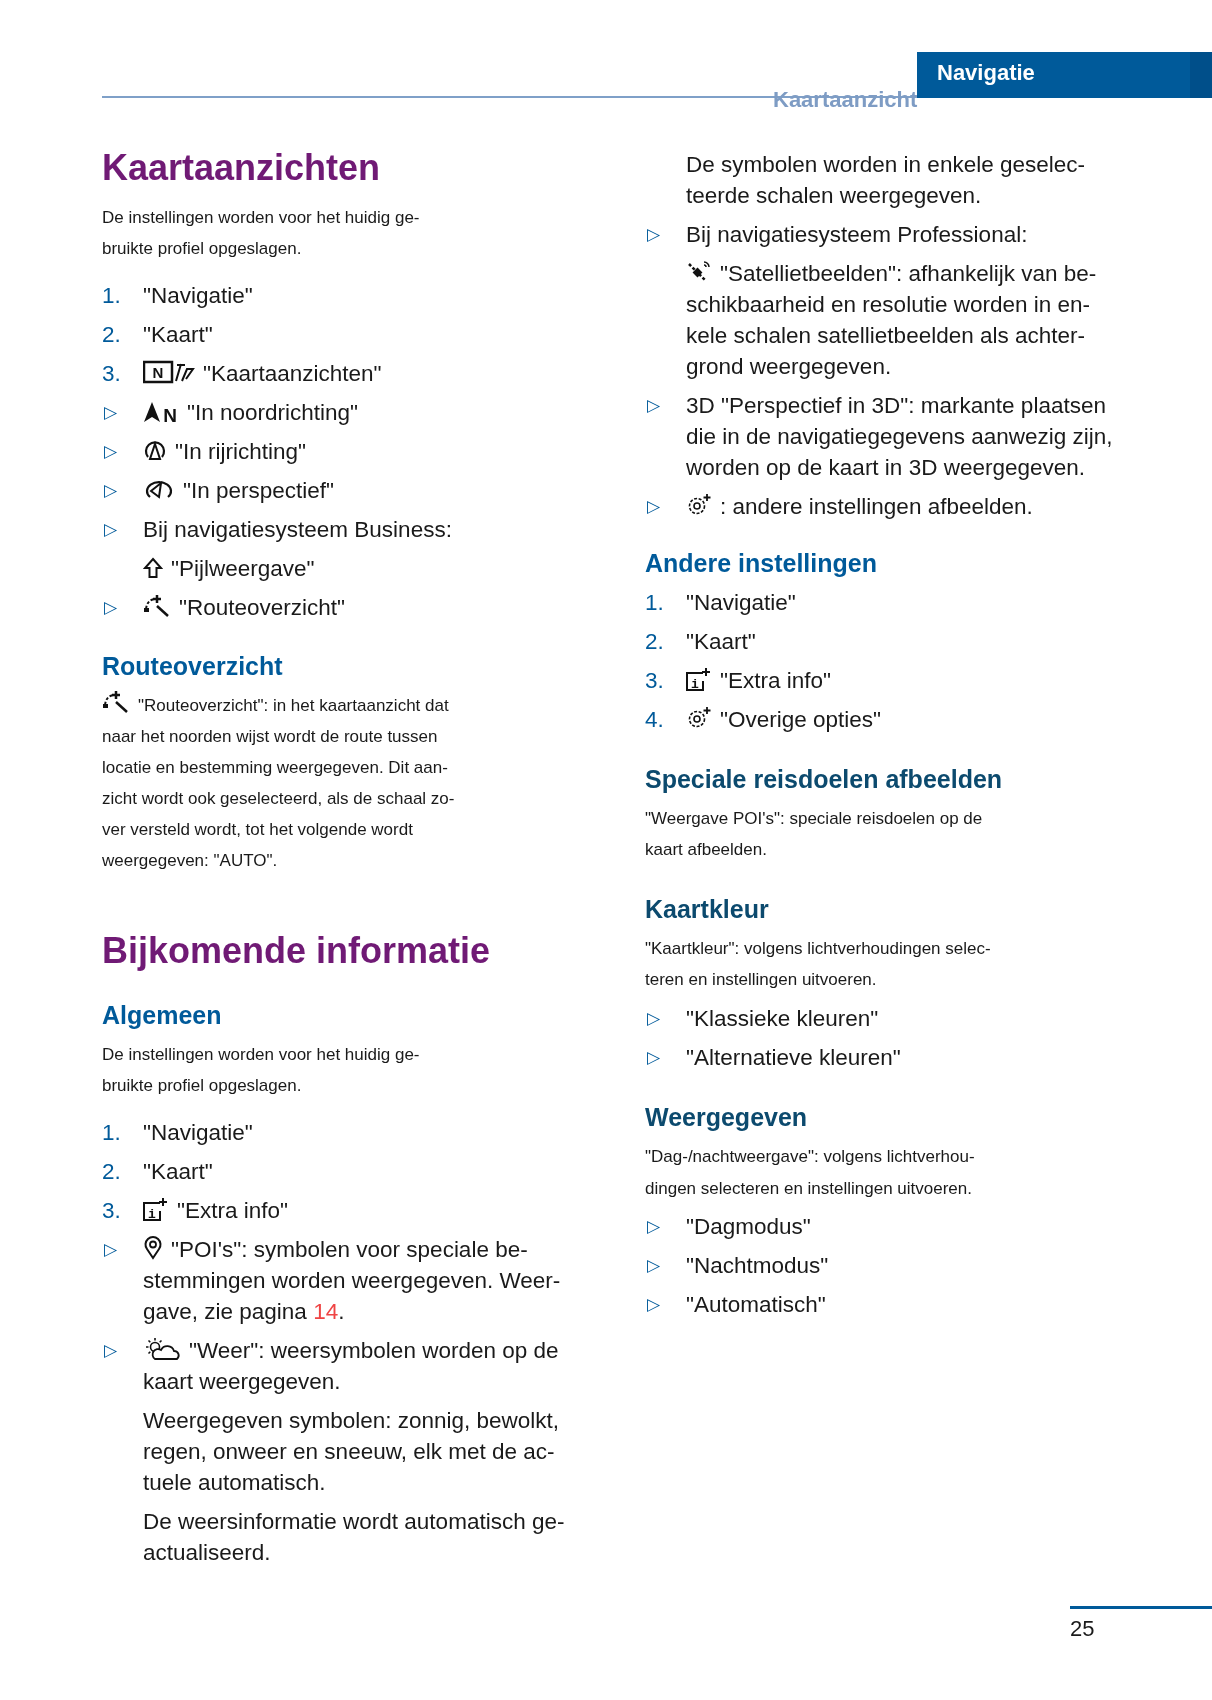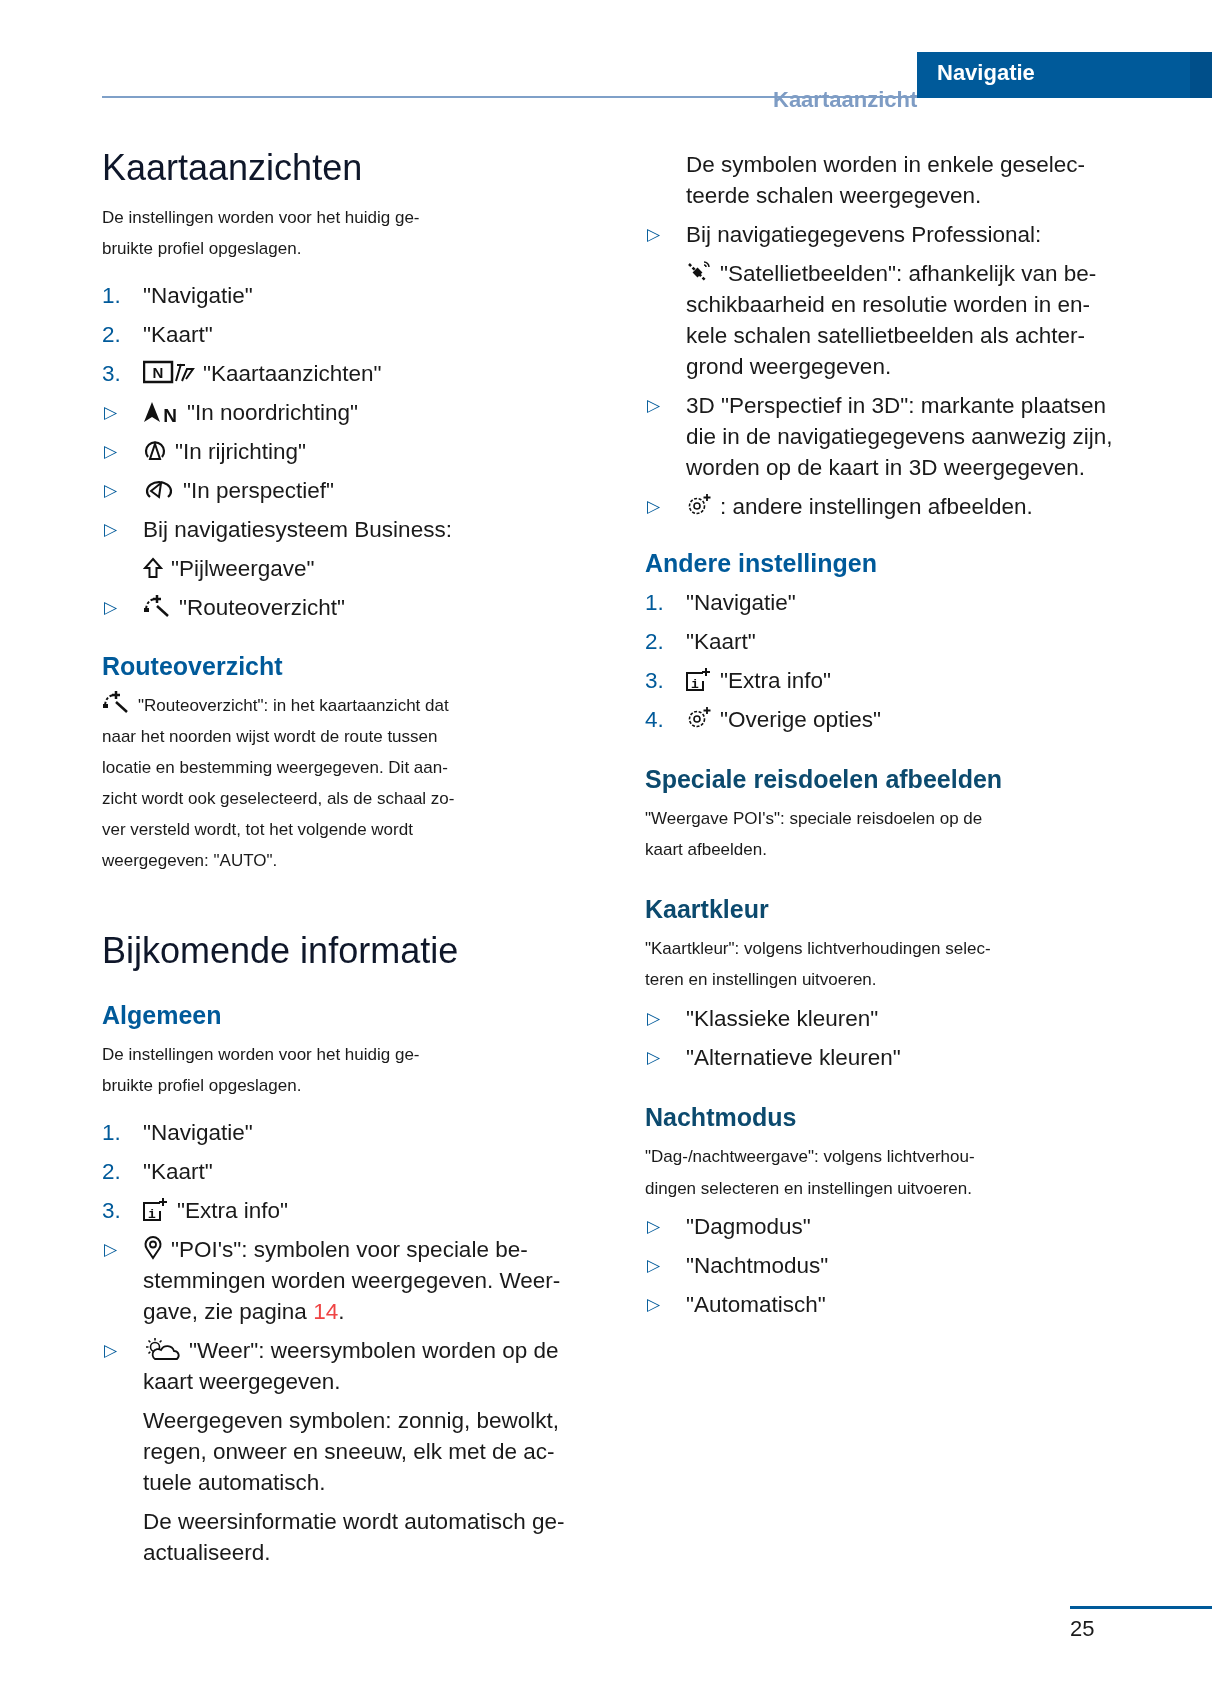--- a/index.html
+++ b/index.html
@@ -8,21 +8,21 @@
   .hdr-line { position: absolute; left: 102px; top: 96px; width: 1110px; height: 2px; background: #7fa0c8; }
   .hdr-sec { position: absolute; left: 773px; top: 60px; font-size: 22px; font-weight: bold; color: #7e9cc4; margin-top: 27px; }
   .hdr-box { position: absolute; left: 917px; top: 52px; width: 295px; height: 46px; background: #005a9a; }
   .hdr-box .ext { position: absolute; right: 0; top: 0; width: 22px; height: 46px; background: #004f8a; }
   .hdr-chap { position: absolute; left: 20px; top: 8px; font-size: 22px; font-weight: bold; color: #ffffff; }
 
   .col { position: absolute; top: 0; }
   .col-left { left: 102px; width: 500px; }
   .col-right { left: 645px; width: 520px; }
   .blk { position: absolute; left: 0; }
-  .h1 { font-size: 36px; font-weight: normal; color: #0f172a; line-height: 42px; }
+  .h1 { font-size: 36px; font-weight: bold; color: #701a75; line-height: 42px; }
   .h2 { font-size: 25px; font-weight: bold; color: #005a9a; line-height: 31px; }
   .h2.light { color: #0c4a6e; }
   .p { font-size: 17px; line-height: 31px; }
   .row { position: absolute; left: 0; font-size: 22.5px; line-height: 31px; white-space: nowrap; }
   .num { position: absolute; left: 0; color: #005a9a; }
   .tri { position: absolute; left: 2px; color: #005a9a; font-size: 17px; }
   .txt { position: absolute; left: 41px; }
   .ico { display: inline-block; vertical-align: -3px; margin-right: 8px; }
   .link { color: #ef4444; }
   .footer-line { position: absolute; left: 1070px; top: 1606px; width: 142px; height: 3px; background: #005a9a; }
@@ -200,21 +200,21 @@
 <div class="col col-right">
   <div class="row" style="top:149px;">
     <span class="txt">De symbolen worden in enkele geselec-</span>
   </div>
   <div class="row" style="top:180px;">
     <span class="txt">teerde schalen weergegeven.</span>
   </div>
 
   <div class="row" style="top:219px;">
     <span class="tri">▷</span>
-    <span class="txt">Bij navigatiegegevens Professional:</span>
+    <span class="txt">Bij navigatiesysteem Professional:</span>
   </div>
   <div class="row" style="top:258px;">
     <span class="txt">
       <svg class="ico" width="26" height="24" viewBox="0 0 26 24">
         <path d="M3 4 L9 10 M13 14 L19 20" stroke="#111" stroke-width="2.5" stroke-dasharray="3 2"></path>
         <rect x="8" y="9" width="7" height="7" transform="rotate(45 11.5 12.5)" fill="#111"></rect>
         <path d="M18 2 A5 5 0 0 1 23 7 M18 5 A2 2 0 0 1 20 7" stroke="#111" stroke-width="1.5" fill="none"></path>
       </svg><span>"Satellietbeelden": afhankelijk van be-</span>
     </span>
   </div>
@@ -289,21 +289,21 @@
   <div class="blk p" style="top:964px; white-space:nowrap;">teren en instellingen uitvoeren.</div>
   <div class="row" style="top:1003px;">
     <span class="tri">▷</span>
     <span class="txt">"Klassieke kleuren"</span>
   </div>
   <div class="row" style="top:1042px;">
     <span class="tri">▷</span>
     <span class="txt">"Alternatieve kleuren"</span>
   </div>
 
-  <div class="blk h2 light" style="top:1102px;">Nachtmodus</div>
+  <div class="blk h2 light" style="top:1102px;">Weergegeven</div>
   <div class="blk p" style="top:1141px; white-space:nowrap;">"Dag-/nachtweergave": volgens lichtverhou-</div>
   <div class="blk p" style="top:1173px; white-space:nowrap;">dingen selecteren en instellingen uitvoeren.</div>
   <div class="row" style="top:1211px;">
     <span class="tri">▷</span>
     <span class="txt">"Dagmodus"</span>
   </div>
   <div class="row" style="top:1250px;">
     <span class="tri">▷</span>
     <span class="txt">"Nachtmodus"</span>
   </div>

